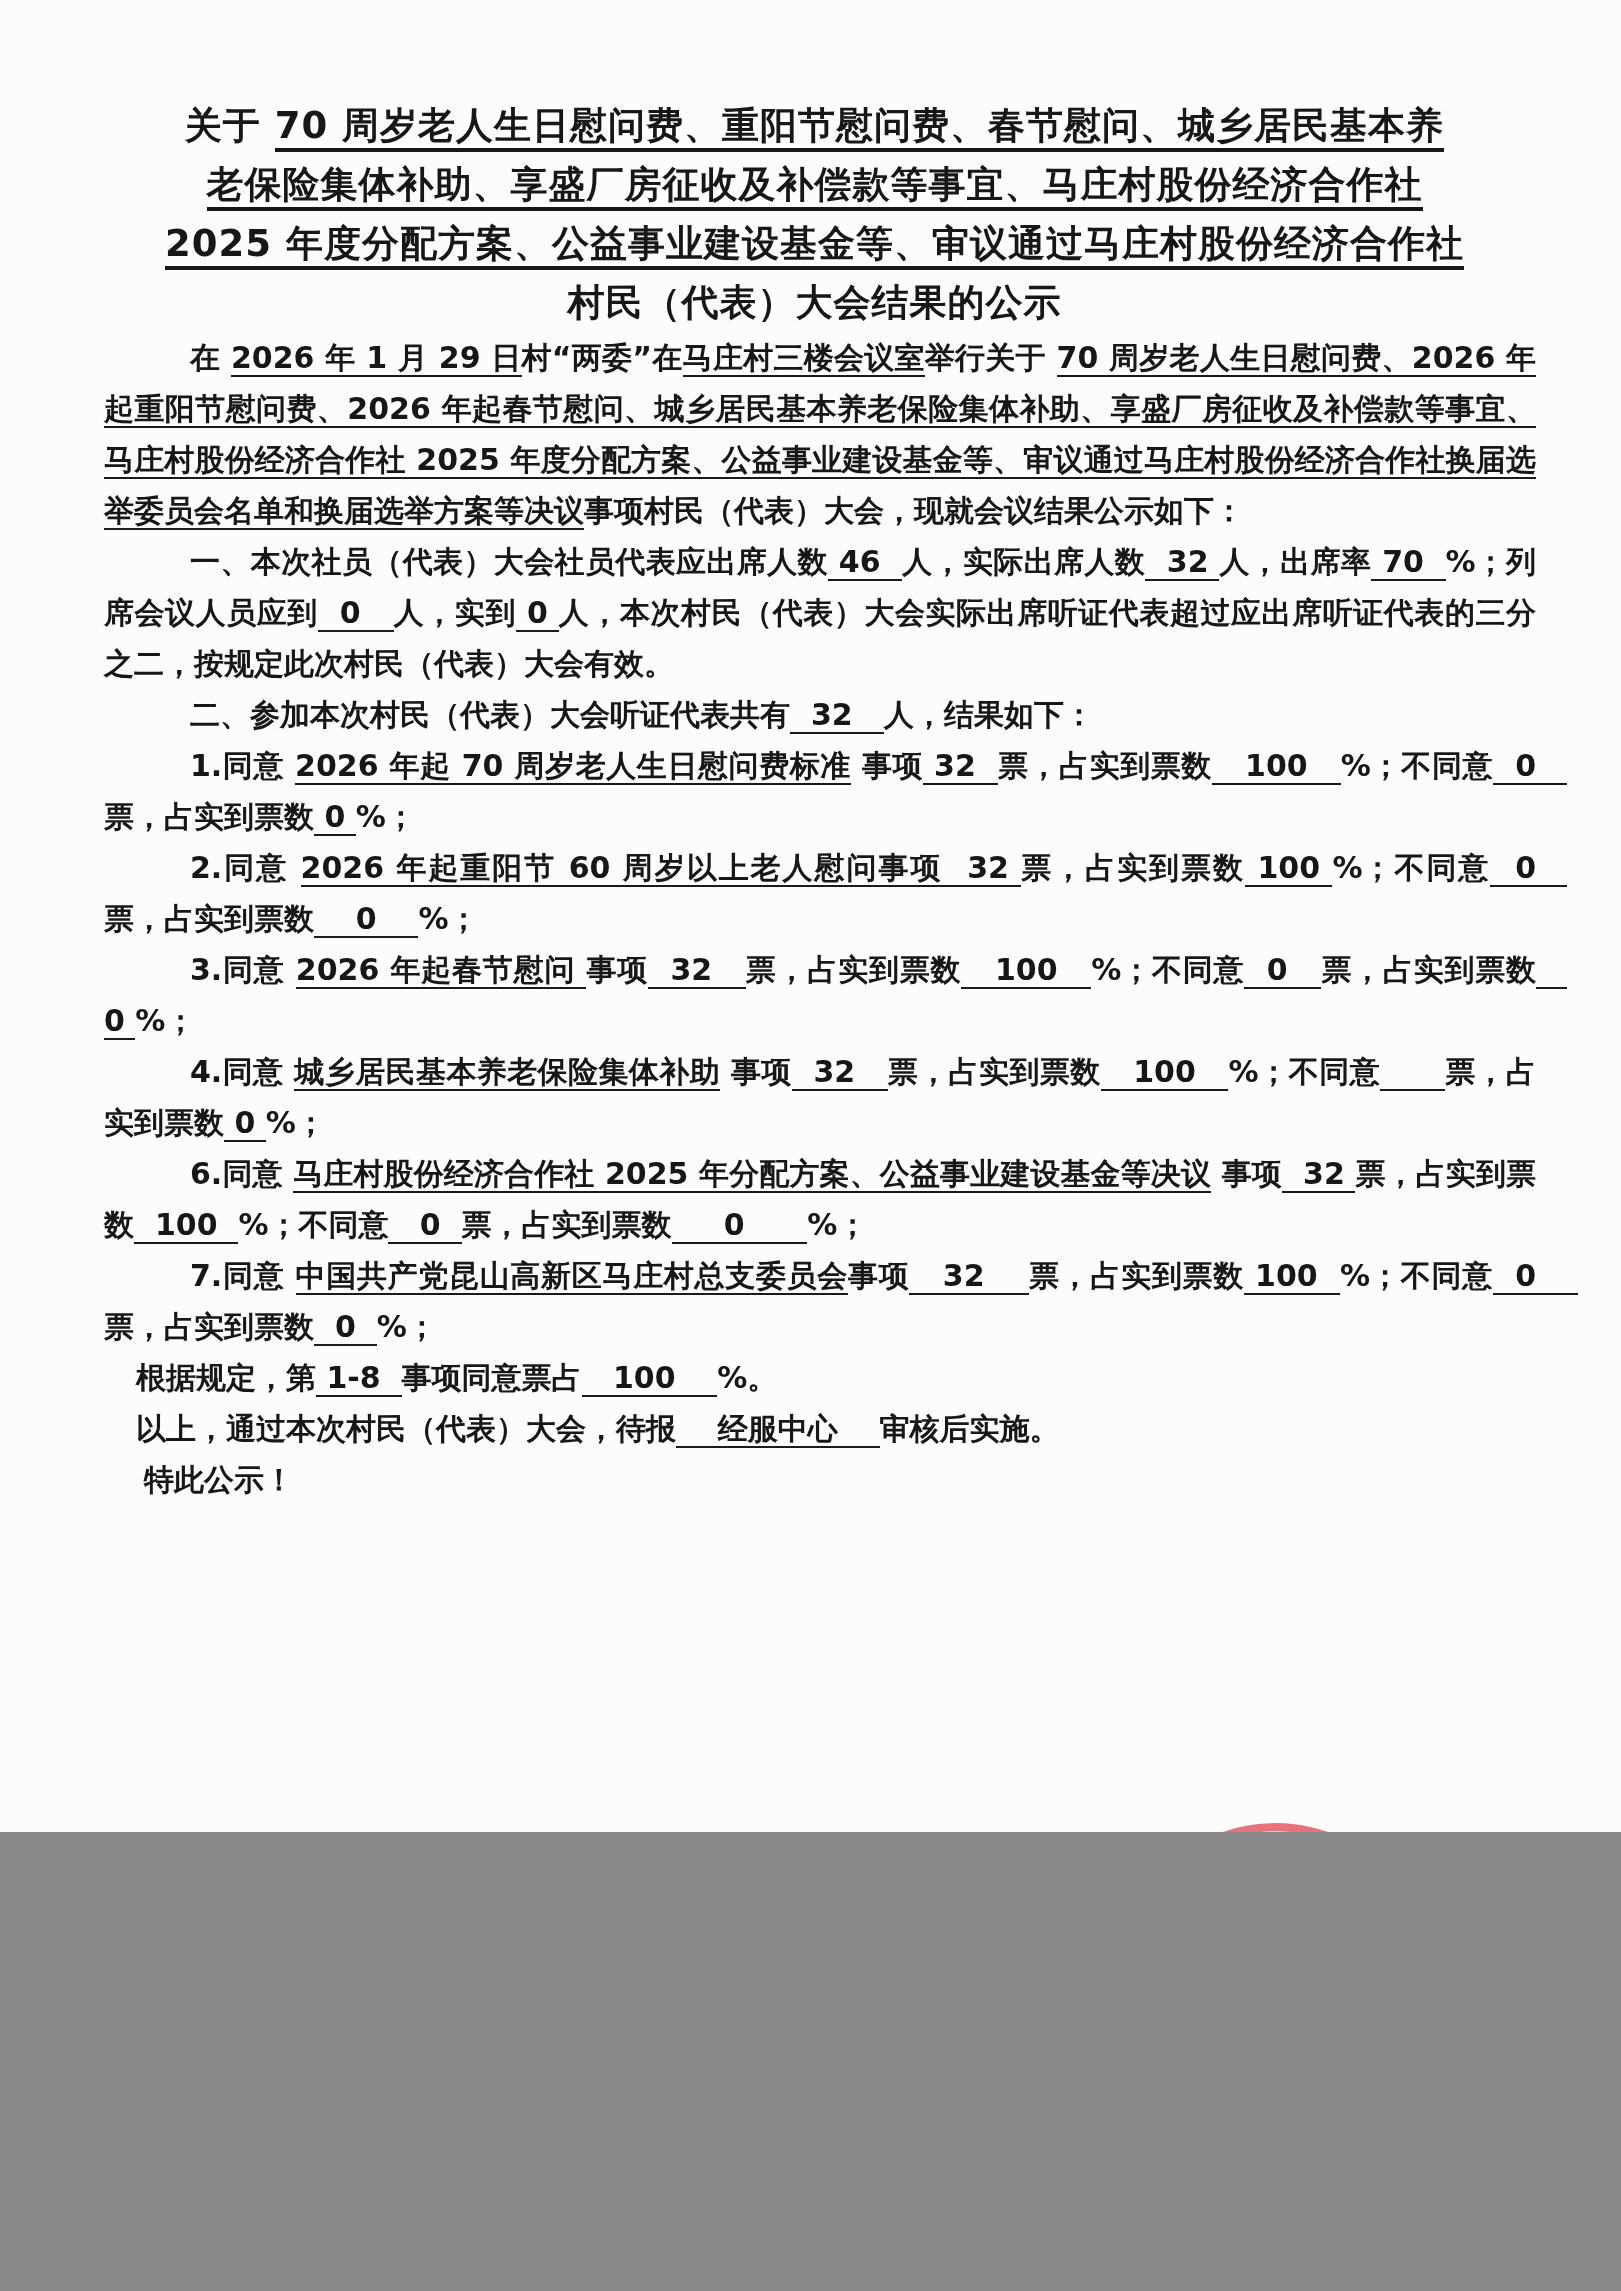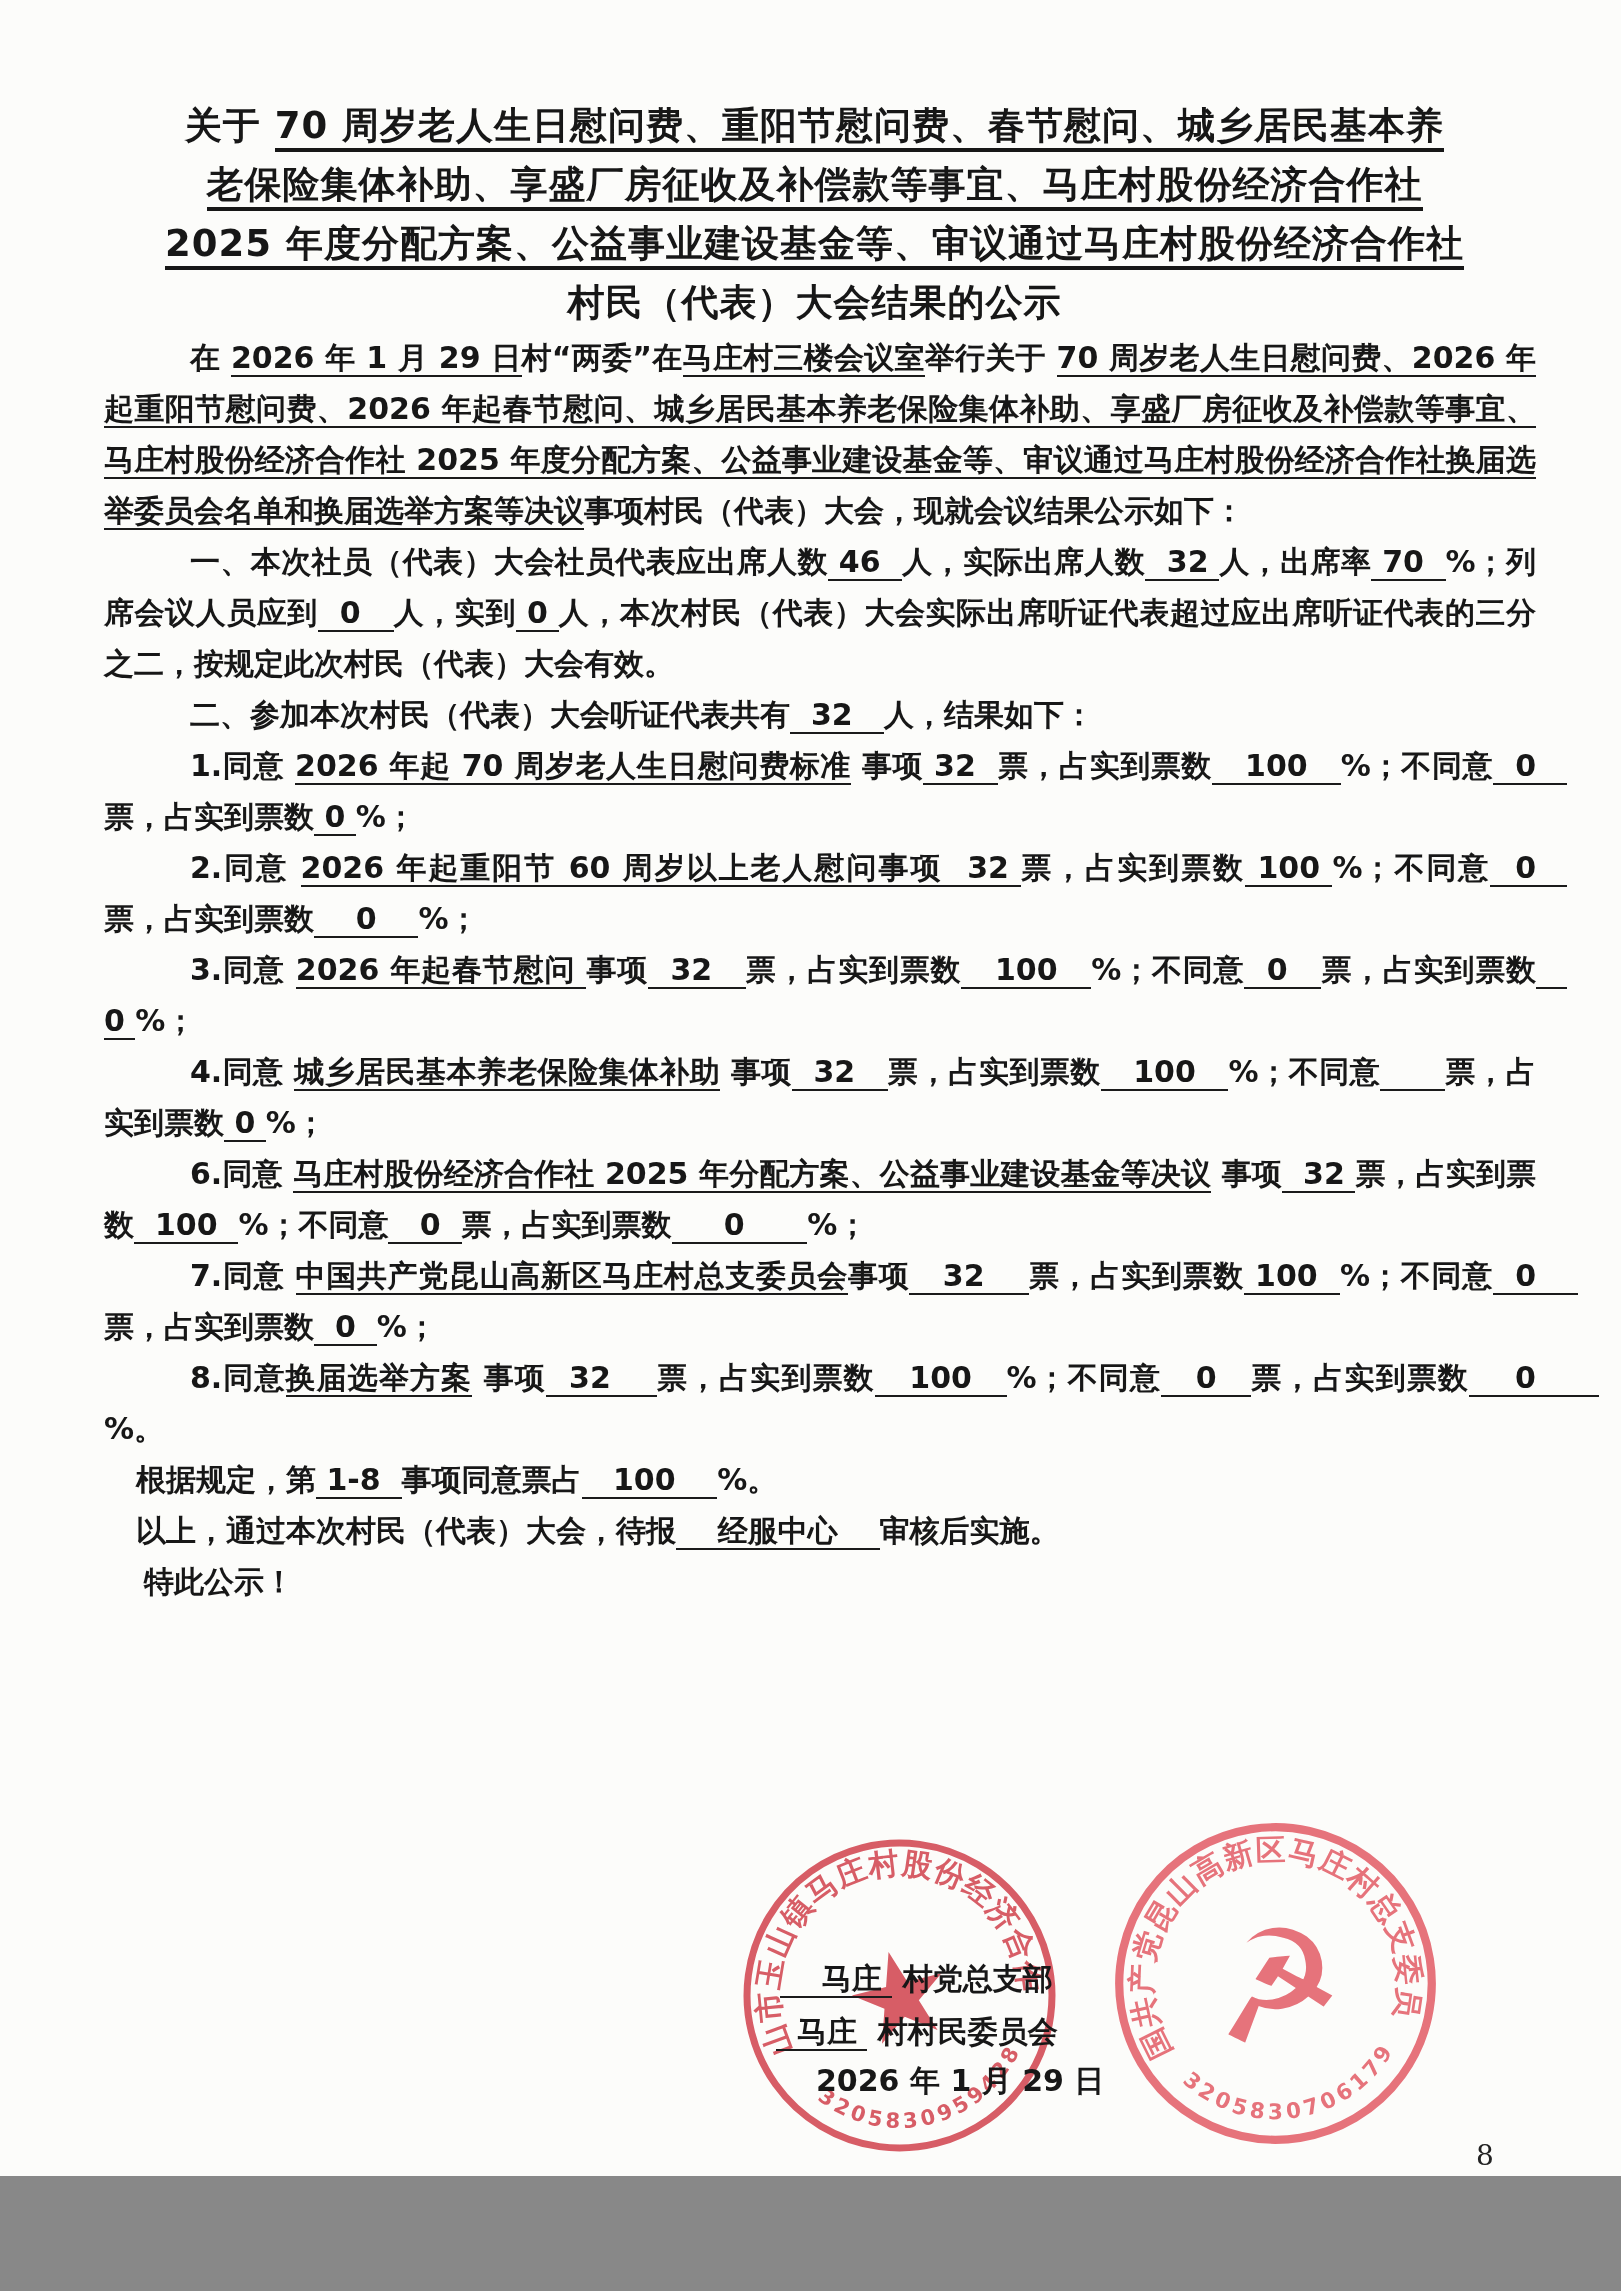--- a/index.html
+++ b/index.html
@@ -1,20 +1,20 @@
 <!DOCTYPE html>
 <html><head>
 <meta charset="utf-8">
 <style>
   * { box-sizing: border-box; }
   html, body { margin: 0; padding: 0; background: #888; }
   .page {
     position: relative;
     width: 1621px;
-    height: 2176px;
+    height: 1832px;
     margin: 0 auto;
     background: #fcfcfa;
     font-family: "DejaVu Sans", sans-serif;
     color: #171717;
     overflow: hidden;
   }
   .doc {
     position: absolute;
     left: 93px;
     top: 96px;
@@ -82,21 +82,20 @@
 
     <p class="body-text indent-2"><span class="seg">在 </span><span class="seg u">2026 年 1 月 29 日</span><span class="seg">村“两委”在</span><span class="seg u">马庄村三楼会议室</span><span class="seg">举行关于 </span><span class="seg u">70 周岁老人生日慰问费、2026 年起重阳节慰问费、2026 年起春节慰问、城乡居民基本养老保险集体补助、享盛厂房征收及补偿款等事宜、马庄村股份经济合作社 2025 年度分配方案、公益事业建设基金等、审议通过马庄村股份经济合作社换届选举委员会名单和换届选举方案等决议</span><span class="seg">事项村民（代表）大会，现就会议结果公示如下：</span></p>
     <p class="body-text indent-2"><span class="seg">一、本次社员（代表）大会社员代表应出席人数</span><span class="seg u"> 46  </span><span class="seg">人，实际出席人数</span><span class="seg u">  32 </span><span class="seg">人，出席率</span><span class="seg u"> 70  </span><span class="seg">%；列席会议人员应到</span><span class="seg u">  0   </span><span class="seg">人，实到</span><span class="seg u"> 0 </span><span class="seg">人，本次村民（代表）大会实际出席听证代表超过应出席听证代表的三分之二，按规定此次村民（代表）大会有效。</span></p>
     <p class="body-text indent-2"><span class="seg">二、参加本次村民（代表）大会听证代表共有</span><span class="seg u">  32   </span><span class="seg">人，结果如下：</span></p>
     <p class="body-text indent-2"><span class="seg">1.同意 </span><span class="seg u">2026 年起 70 周岁老人生日慰问费标准</span><span class="seg"> 事项</span><span class="seg u"> 32  </span><span class="seg">票，占实到票数</span><span class="seg u">   100   </span><span class="seg">%；不同意</span><span class="seg u">  0   </span><span class="seg">票，占实到票数</span><span class="seg u"> 0 </span><span class="seg">%；</span></p>
     <p class="body-text indent-2"><span class="seg">2.同意 </span><span class="seg u">2026 年起重阳节 60 周岁以上老人慰问事项</span><span class="seg u">  32 </span><span class="seg">票，占实到票数</span><span class="seg u"> 100 </span><span class="seg">%；不同意</span><span class="seg u">  0   </span><span class="seg">票，占实到票数</span><span class="seg u">    0    </span><span class="seg">%；</span></p>
     <p class="body-text indent-2"><span class="seg">3.同意 </span><span class="seg u">2026 年起春节慰问 </span><span class="seg">事项</span><span class="seg u">  32   </span><span class="seg">票，占实到票数</span><span class="seg u">   100   </span><span class="seg">%；不同意</span><span class="seg u">  0   </span><span class="seg">票，</span><span class="seg">占实到票数</span><span class="seg u">   0 </span><span class="seg">%；</span></p>
     <p class="body-text indent-2"><span class="seg">4.同意 </span><span class="seg u">城乡居民基本养老保险集体补助</span><span class="seg"> 事项</span><span class="seg u">  32   </span><span class="seg">票，占实到票数</span><span class="seg u">   100   </span><span class="seg">%；不同意</span><span class="seg u">      </span><span class="seg">票，占实到票数</span><span class="seg u"> 0 </span><span class="seg">%；</span></p>
     <p class="body-text indent-2"><span class="seg">6.同意 </span><span class="seg u">马庄村股份经济合作社 2025 年分配方案、公益事业建设基金等决议</span><span class="seg"> 事项</span><span class="seg u">  32 </span><span class="seg">票，占实到票数</span><span class="seg u">  100  </span><span class="seg">%；不同意</span><span class="seg u">   0  </span><span class="seg">票，占实到票数</span><span class="seg u">     0      </span><span class="seg">%；</span></p>
     <p class="body-text indent-2"><span class="seg">7.同意 </span><span class="seg u">中国共产党昆山高新区马庄村总支委员会</span><span class="seg">事项</span><span class="seg u">   32    </span><span class="seg">票，占实到票数</span><span class="seg u"> 100  </span><span class="seg">%；不同意</span><span class="seg u">  0    </span><span class="seg">票，占实到票数</span><span class="seg u">  0  </span><span class="seg">%；</span></p>
-    <p class="body-text indent-2"><span class="seg">8.同意</span><span class="seg u">换届选举方案</span><span class="seg"> 事项</span><span class="seg u">  32    </span><span class="seg">票，占实到票数</span><span class="seg u">   100   </span><span class="seg">%；不同意</span><span class="seg u">   0   </span><span class="seg">票，占实到票数</span><span class="seg u">    0      </span><span class="seg">%。</span></p>
     <p class="body-text indent-1"><span class="seg">根据规定，第</span><span class="seg u"> 1-8  </span><span class="seg">事项同意票占</span><span class="seg u">   100    </span><span class="seg">%。</span></p>
     <p class="body-text indent-1"><span class="seg">以上，通过本次村民（代表）大会，待报</span><span class="seg u">    经服中心    </span><span class="seg">审核后实施。</span></p>
     <p class="body-text indent-1b"><span class="seg">特此公示！</span></p>
   </div>
 
   <p class="sig-line sig1"><span class="seg u">    马庄 </span><span class="seg"> 村党总支部</span></p>
   <p class="sig-line sig2"><span class="seg u">  马庄 </span><span class="seg"> 村村民委员会</span></p>
   <p class="sig-line sig3">2026 年 1 月 29 日</p>
 
   <div class="stamp stamp-left">

